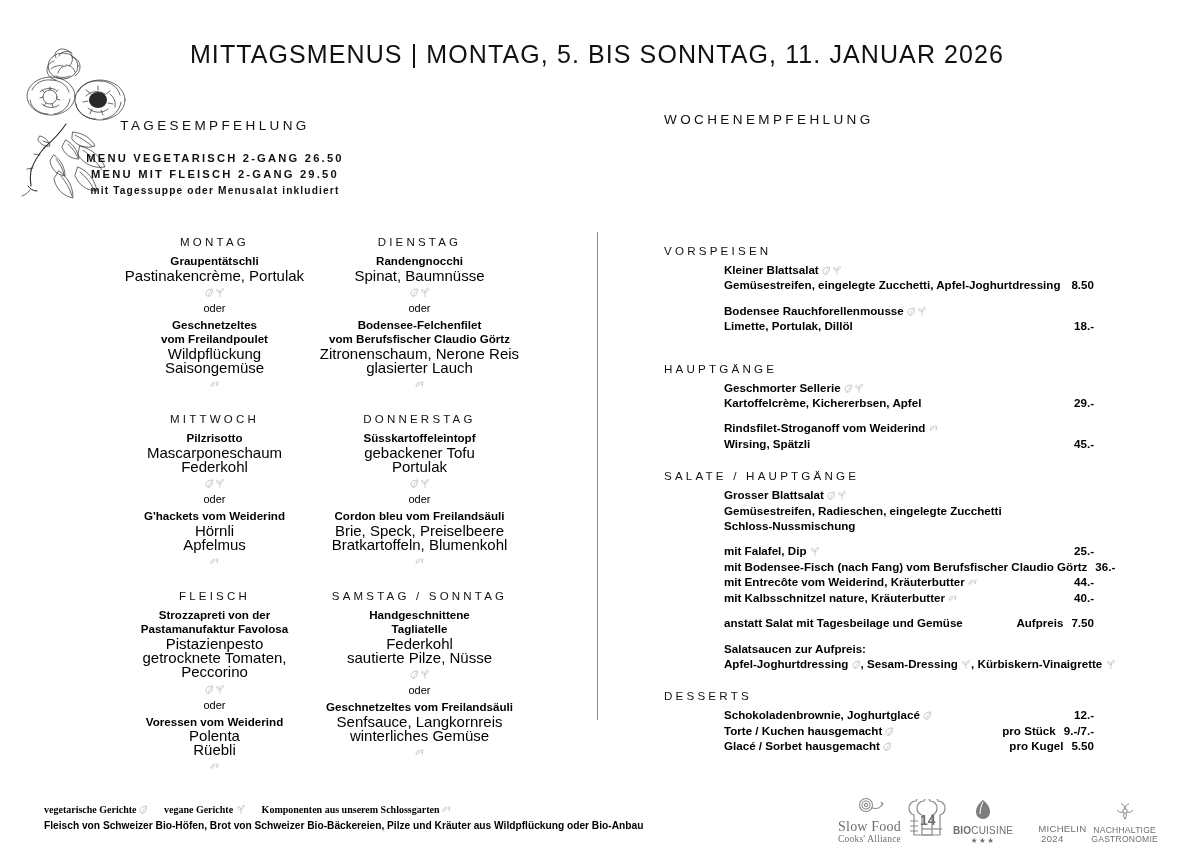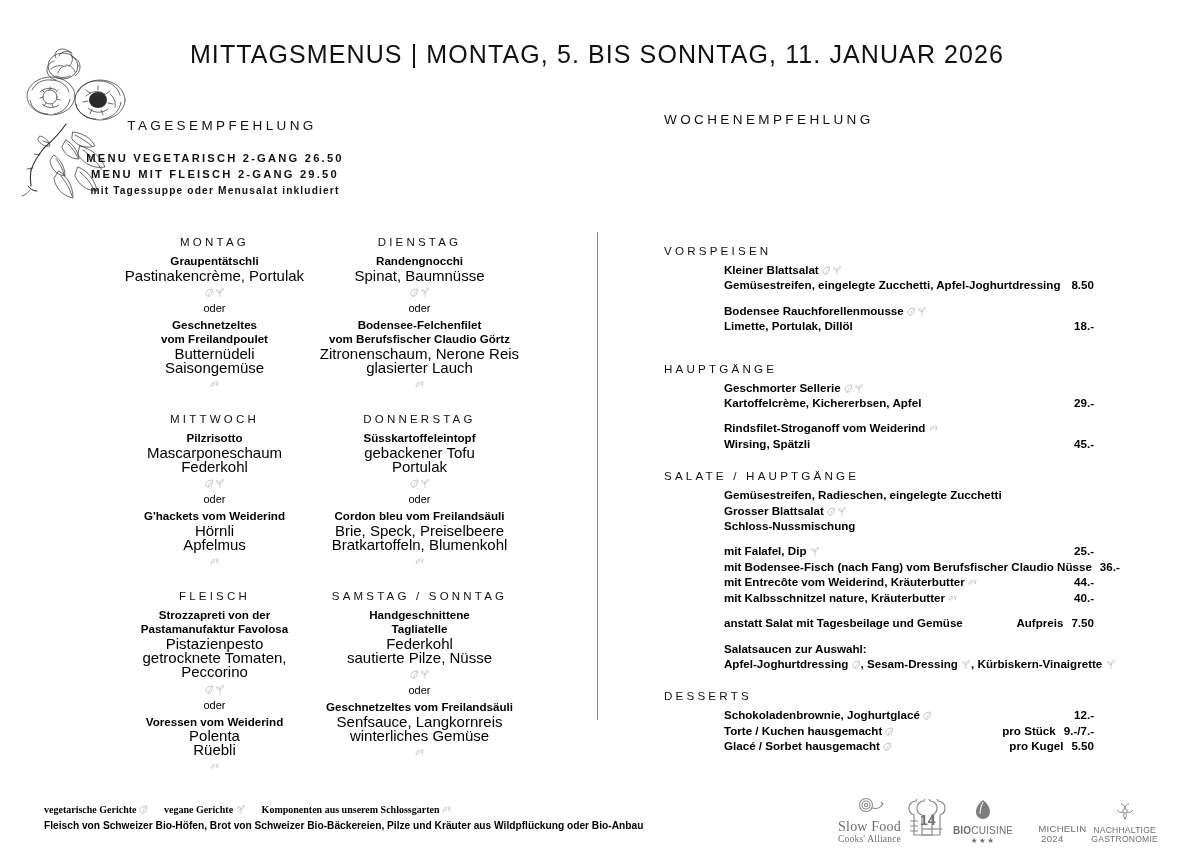--- a/index.html
+++ b/index.html
@@ -33,21 +33,21 @@
 
   
   .sec-head{
     font-size:13.5px;
     letter-spacing:3.4px;
     font-weight:400;
     color:#111;
     text-transform:uppercase;
   }
   .head-tages{
-    position:absolute;left:0;top:118px;width:430px;text-align:center;padding-left:7px;
+    position:absolute;left:0;top:118px;width:430px;text-align:center;
   }
   .head-wochen{
     position:absolute;left:664px;top:112px;text-align:center;
   }
 
   
   .tages-prices{
     position:absolute;left:0;top:150px;width:430px;text-align:center;
   }
   .tages-prices .pl{
@@ -236,21 +236,21 @@
                 <path d="M7.5 1C4 1 1 2.5 1 5.5c0 1.6 1 2.8 2.4 2.8C6 8.3 7.6 5 7.5 1z" fill="none" stroke="#bdbdbd" stroke-width="0.9"></path>
                 <path d="M6.6 2.2C5 3.6 3.8 5.6 3.3 8" fill="none" stroke="#bdbdbd" stroke-width="0.7"></path>
               </svg><span style="display:inline-block;width:1px"></span><svg width="10" height="10" viewBox="0 0 10 10" style="vertical-align:-1px">
                 <path d="M5 9V4" stroke="#c4c4c4" stroke-width="0.8" fill="none"></path>
                 <path d="M5 5C5 3 3.5 1.6 1.6 1.6 1.6 3.6 3 5 5 5z" fill="none" stroke="#c4c4c4" stroke-width="0.8"></path>
                 <path d="M5 4c0-2 1.5-3.4 3.4-3.4C8.4 2.6 7 4 5 4z" fill="none" stroke="#c4c4c4" stroke-width="0.8"></path>
               </svg></span></div>
           <div class="oder">oder</div>
           <div class="dish-title">Geschnetzeltes</div>
           <div class="dish-title">vom Freilandpoulet</div>
-          <div class="dish-sub">Butternüdeli</div>
+          <div class="dish-sub">Wildpflückung</div>
           <div class="dish-sub">Saisongemüse</div>
           <div class="sym-row"><span class="sym"><svg width="10" height="10" viewBox="0 0 10 10" style="vertical-align:-1px">
                 <path d="M1 6.2C1 4 2.6 2.4 4.6 2.4c0 2.2-1.6 3.8-3.6 3.8z" fill="none" stroke="#c0c0c0" stroke-width="0.85"></path>
                 <path d="M6 1.2C7 2.6 7.6 4.4 7.4 6.2" fill="none" stroke="#c0c0c0" stroke-width="0.85"></path>
                 <path d="M8.8 1.6L6.2 5.2" fill="none" stroke="#c0c0c0" stroke-width="0.8"></path>
               </svg></span></div>
           <div class="gap-after-block"></div>
         </div>
         <div class="daycell">
           <div class="dayname">DIENSTAG</div>
@@ -457,51 +457,51 @@
           <span class="rtext">Wirsing, Spätzli </span>
           <span style="display:flex;align-items:baseline">
             <span class="rprice">45.-</span>
           </span>
         </div>
       </div>
       <div class="sp18"></div>
       <div class="rsec-head">SALATE / HAUPTGÄNGE</div>
       <div class="ritem">
         <div class="rline">
+          <span class="rtext">Grosser Blattsalat <span class="sym"><svg width="9" height="10" viewBox="0 0 9 10" style="vertical-align:-1px">
+                <path d="M7.5 1C4 1 1 2.5 1 5.5c0 1.6 1 2.8 2.4 2.8C6 8.3 7.6 5 7.5 1z" fill="none" stroke="#bdbdbd" stroke-width="0.9"></path>
+                <path d="M6.6 2.2C5 3.6 3.8 5.6 3.3 8" fill="none" stroke="#bdbdbd" stroke-width="0.7"></path>
+              </svg><span style="display:inline-block;width:1px"></span><svg width="10" height="10" viewBox="0 0 10 10" style="vertical-align:-1px">
+                <path d="M5 9V4" stroke="#c4c4c4" stroke-width="0.8" fill="none"></path>
+                <path d="M5 5C5 3 3.5 1.6 1.6 1.6 1.6 3.6 3 5 5 5z" fill="none" stroke="#c4c4c4" stroke-width="0.8"></path>
+                <path d="M5 4c0-2 1.5-3.4 3.4-3.4C8.4 2.6 7 4 5 4z" fill="none" stroke="#c4c4c4" stroke-width="0.8"></path>
+              </svg></span></span>
+          <span style="display:flex;align-items:baseline"></span>
+        </div>
+        <div class="rline">
           <span class="rtext">Gemüsestreifen, Radieschen, eingelegte Zucchetti </span>
           <span style="display:flex;align-items:baseline"></span>
         </div>
         <div class="rline">
-          <span class="rtext">Grosser Blattsalat <span class="sym"><svg width="9" height="10" viewBox="0 0 9 10" style="vertical-align:-1px">
-                <path d="M7.5 1C4 1 1 2.5 1 5.5c0 1.6 1 2.8 2.4 2.8C6 8.3 7.6 5 7.5 1z" fill="none" stroke="#bdbdbd" stroke-width="0.9"></path>
-                <path d="M6.6 2.2C5 3.6 3.8 5.6 3.3 8" fill="none" stroke="#bdbdbd" stroke-width="0.7"></path>
-              </svg><span style="display:inline-block;width:1px"></span><svg width="10" height="10" viewBox="0 0 10 10" style="vertical-align:-1px">
-                <path d="M5 9V4" stroke="#c4c4c4" stroke-width="0.8" fill="none"></path>
-                <path d="M5 5C5 3 3.5 1.6 1.6 1.6 1.6 3.6 3 5 5 5z" fill="none" stroke="#c4c4c4" stroke-width="0.8"></path>
-                <path d="M5 4c0-2 1.5-3.4 3.4-3.4C8.4 2.6 7 4 5 4z" fill="none" stroke="#c4c4c4" stroke-width="0.8"></path>
-              </svg></span></span>
-          <span style="display:flex;align-items:baseline"></span>
-        </div>
-        <div class="rline">
           <span class="rtext">Schloss-Nussmischung </span>
           <span style="display:flex;align-items:baseline"></span>
         </div>
         <div class="sp10"></div>
         <div class="rline">
           <span class="rtext">mit Falafel, Dip <span class="sym"><svg width="10" height="10" viewBox="0 0 10 10" style="vertical-align:-1px">
                 <path d="M5 9V4" stroke="#c4c4c4" stroke-width="0.8" fill="none"></path>
                 <path d="M5 5C5 3 3.5 1.6 1.6 1.6 1.6 3.6 3 5 5 5z" fill="none" stroke="#c4c4c4" stroke-width="0.8"></path>
                 <path d="M5 4c0-2 1.5-3.4 3.4-3.4C8.4 2.6 7 4 5 4z" fill="none" stroke="#c4c4c4" stroke-width="0.8"></path>
               </svg></span></span>
           <span style="display:flex;align-items:baseline">
             <span class="rprice">25.-</span>
           </span>
         </div>
         <div class="rline">
-          <span class="rtext">mit Bodensee-Fisch (nach Fang) vom Berufsfischer Claudio Nüsse </span>
+          <span class="rtext">mit Bodensee-Fisch (nach Fang) vom Berufsfischer Claudio Görtz </span>
           <span style="display:flex;align-items:center">
             <span class="rprice">36.-</span>
           </span>
         </div>
         <div class="rline">
           <span class="rtext">mit Entrecôte vom Weiderind, Kräuterbutter <span class="sym"><svg width="10" height="10" viewBox="0 0 10 10" style="vertical-align:-1px">
                 <path d="M1 6.2C1 4 2.6 2.4 4.6 2.4c0 2.2-1.6 3.8-3.6 3.8z" fill="none" stroke="#c0c0c0" stroke-width="0.85"></path>
                 <path d="M6 1.2C7 2.6 7.6 4.4 7.4 6.2" fill="none" stroke="#c0c0c0" stroke-width="0.85"></path>
                 <path d="M8.8 1.6L6.2 5.2" fill="none" stroke="#c0c0c0" stroke-width="0.8"></path>
               </svg></span></span>
@@ -522,21 +522,21 @@
         <div class="sp10"></div>
         <div class="rline">
           <span class="rtext">anstatt Salat mit Tagesbeilage und Gemüse </span>
           <span style="display:flex;align-items:baseline">
             <span class="rprefix">Aufpreis</span>
             <span class="rprice">7.50</span>
           </span>
         </div>
         <div class="sp10"></div>
         <div class="rline">
-          <span class="rtext">Salatsaucen zur Auswahl: </span>
+          <span class="rtext">Salatsaucen zur Aufpreis: </span>
           <span style="display:flex;align-items:baseline"></span>
         </div>
         <div class="rline">
           <span class="rtext">Apfel-Joghurtdressing <span class="sym"><svg width="9" height="10" viewBox="0 0 9 10" style="vertical-align:-1px">
                 <path d="M7.5 1C4 1 1 2.5 1 5.5c0 1.6 1 2.8 2.4 2.8C6 8.3 7.6 5 7.5 1z" fill="none" stroke="#bdbdbd" stroke-width="0.9"></path>
                 <path d="M6.6 2.2C5 3.6 3.8 5.6 3.3 8" fill="none" stroke="#bdbdbd" stroke-width="0.7"></path>
               </svg></span>, Sesam-Dressing <span class="sym"><svg width="10" height="10" viewBox="0 0 10 10" style="vertical-align:-1px">
                 <path d="M5 9V4" stroke="#c4c4c4" stroke-width="0.8" fill="none"></path>
                 <path d="M5 5C5 3 3.5 1.6 1.6 1.6 1.6 3.6 3 5 5 5z" fill="none" stroke="#c4c4c4" stroke-width="0.8"></path>
                 <path d="M5 4c0-2 1.5-3.4 3.4-3.4C8.4 2.6 7 4 5 4z" fill="none" stroke="#c4c4c4" stroke-width="0.8"></path>

